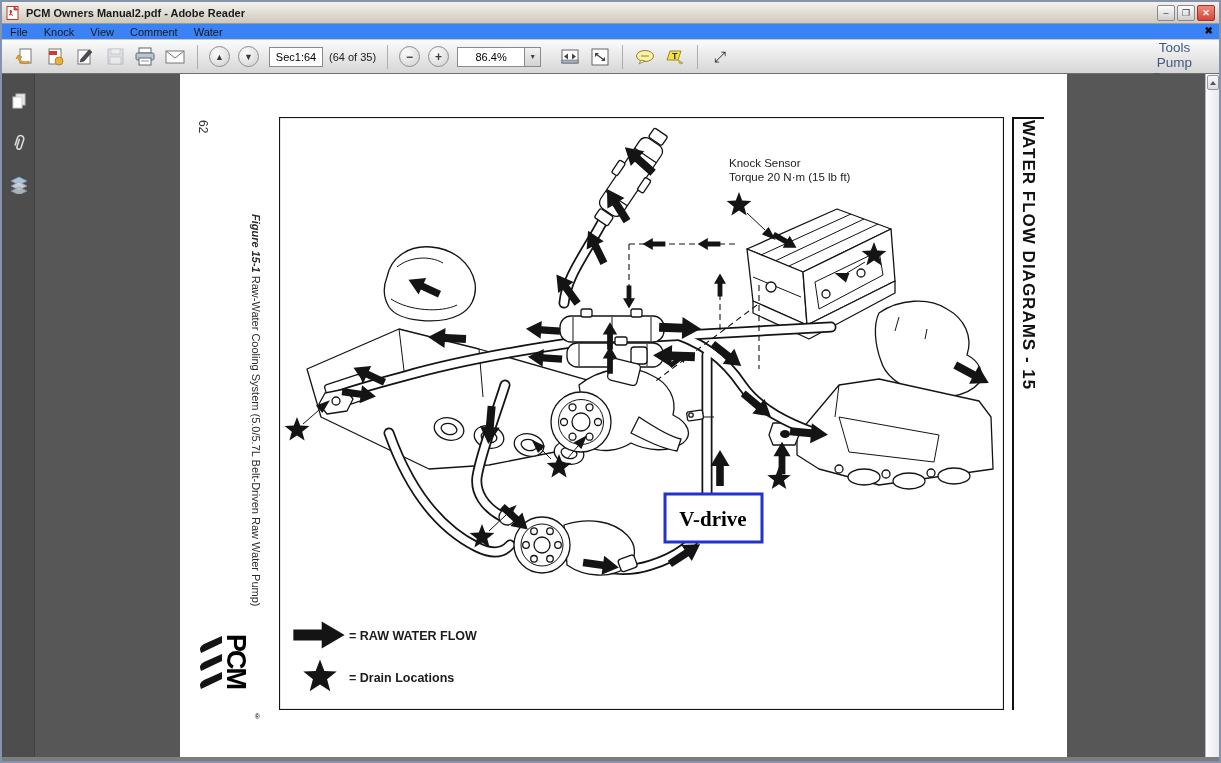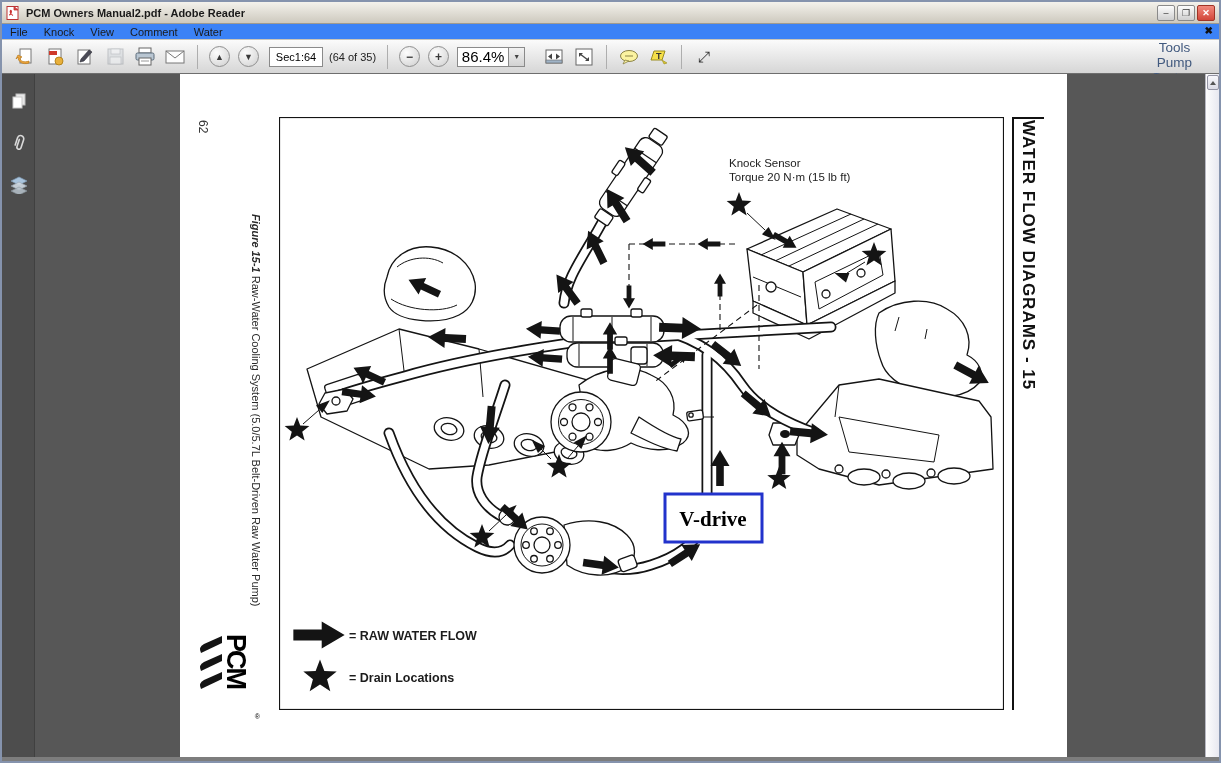--- a/index.html
+++ b/index.html
@@ -26,21 +26,21 @@
     display:flex;align-items:center;padding:0 8px;}
   .tb-sep{width:1px;height:24px;background:#aeaeae;margin:0 7px;}
   .tb-ic{width:24px;height:22px;margin:0 3px;display:flex;align-items:center;justify-content:center;}
   .roundbtn{width:21px;height:21px;border-radius:50%;border:1px solid #8f8f8f;margin:0 4px;
     background:radial-gradient(circle at 35% 30%,#fdfdfd,#cfcfcf);display:flex;align-items:center;justify-content:center;
     font-size:9px;color:#3a3a3a;font-weight:bold;}
   .pagefield{width:54px;height:20px;border:1px solid #8a8a8a;background:#fff;font-size:11px;
     text-align:center;margin:0 6px;padding:0;}
   .pagecount{font-size:11px;color:#222;margin-right:4px;white-space:nowrap;}
   .zoombox{display:flex;align-items:center;margin-left:4px;}
-  .zoomval{width:52px;height:20px;border:1px solid #8a8a8a;background:#fff;font-size:15px;
+  .zoomval{width:68px;height:20px;border:1px solid #8a8a8a;background:#fff;font-size:11px;
     display:flex;align-items:center;justify-content:center;}
   .zoomdrop{width:16px;height:20px;border:1px solid #8a8a8a;border-left:none;
     background:linear-gradient(#f2f2f2,#d2d2d2);font-size:7px;display:flex;align-items:center;justify-content:center;color:#444;}
   .tb-links{margin-left:auto;display:flex;align-items:center;height:100%;flex-direction:column;}
   .tb-link{color:#41597e;font-size:13.5px;padding:0 14px;}
   .dotsep{width:1px;height:22px;border-left:1px dotted #9a9a9a;}
   
   .sidebar{position:absolute;left:0;top:72px;width:33px;height:685px;background:#4d4d4d;border-right:1px solid #404040;}
   .sb-ic{width:33px;height:30px;display:flex;align-items:center;justify-content:center;margin-top:12px;}
   .canvas{position:absolute;left:34px;top:72px;width:1173px;height:685px;background:#575757;}

